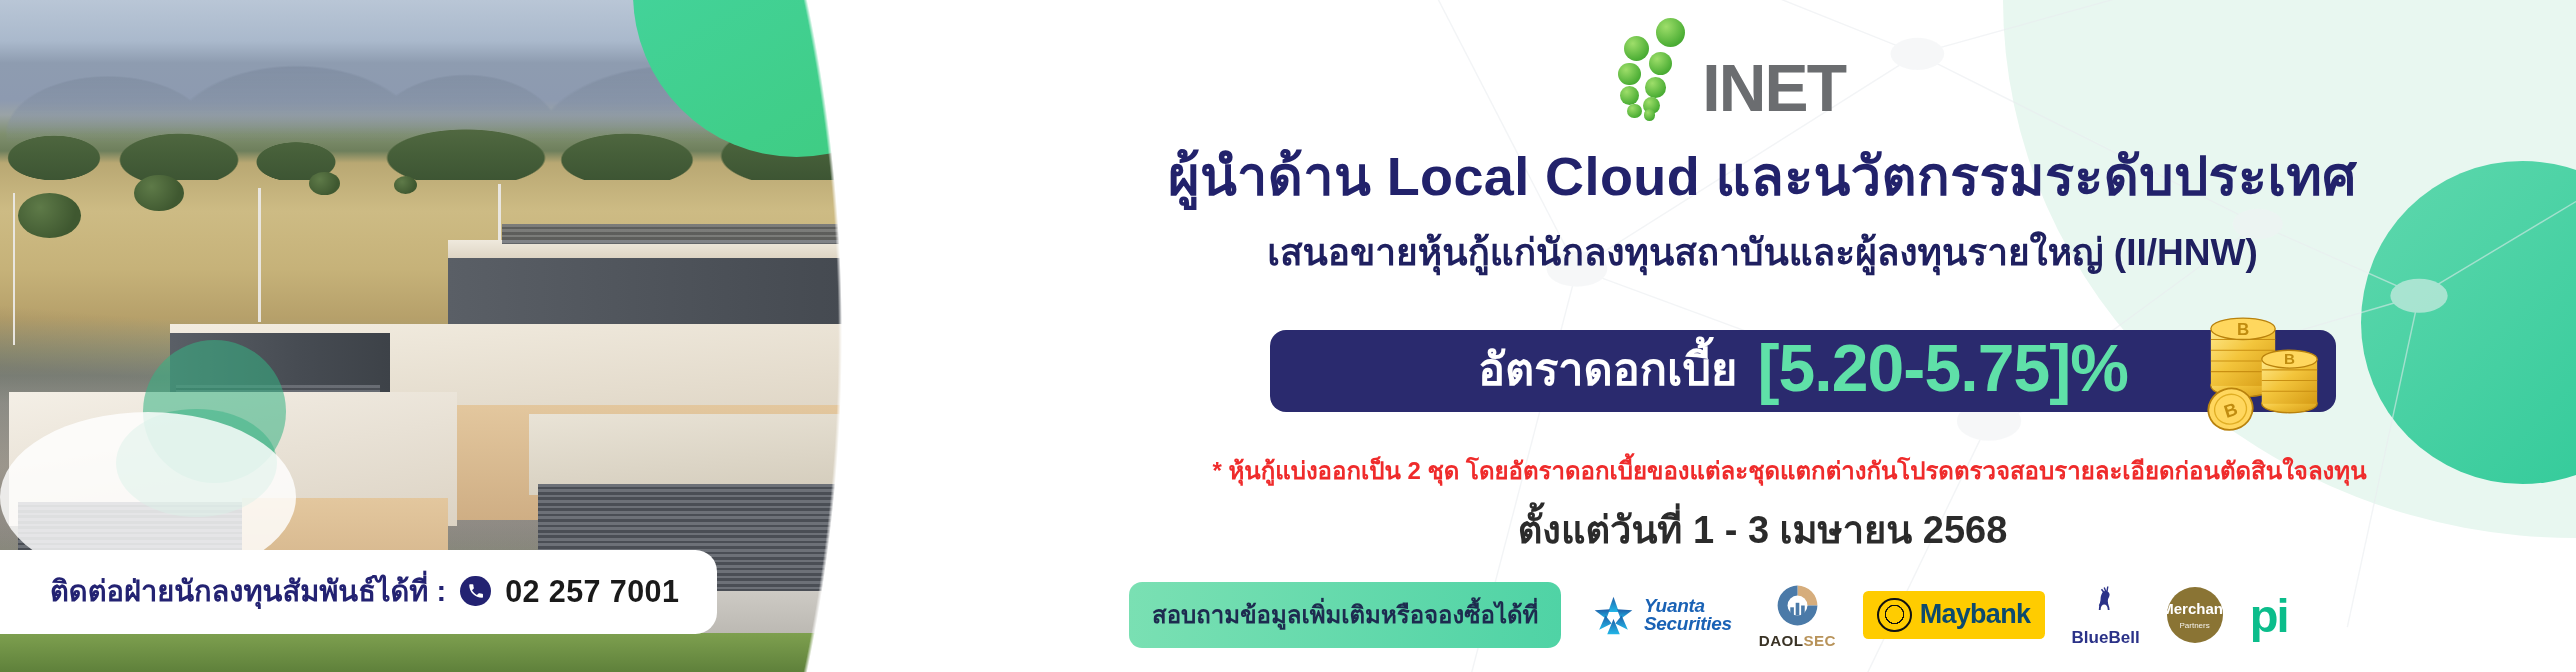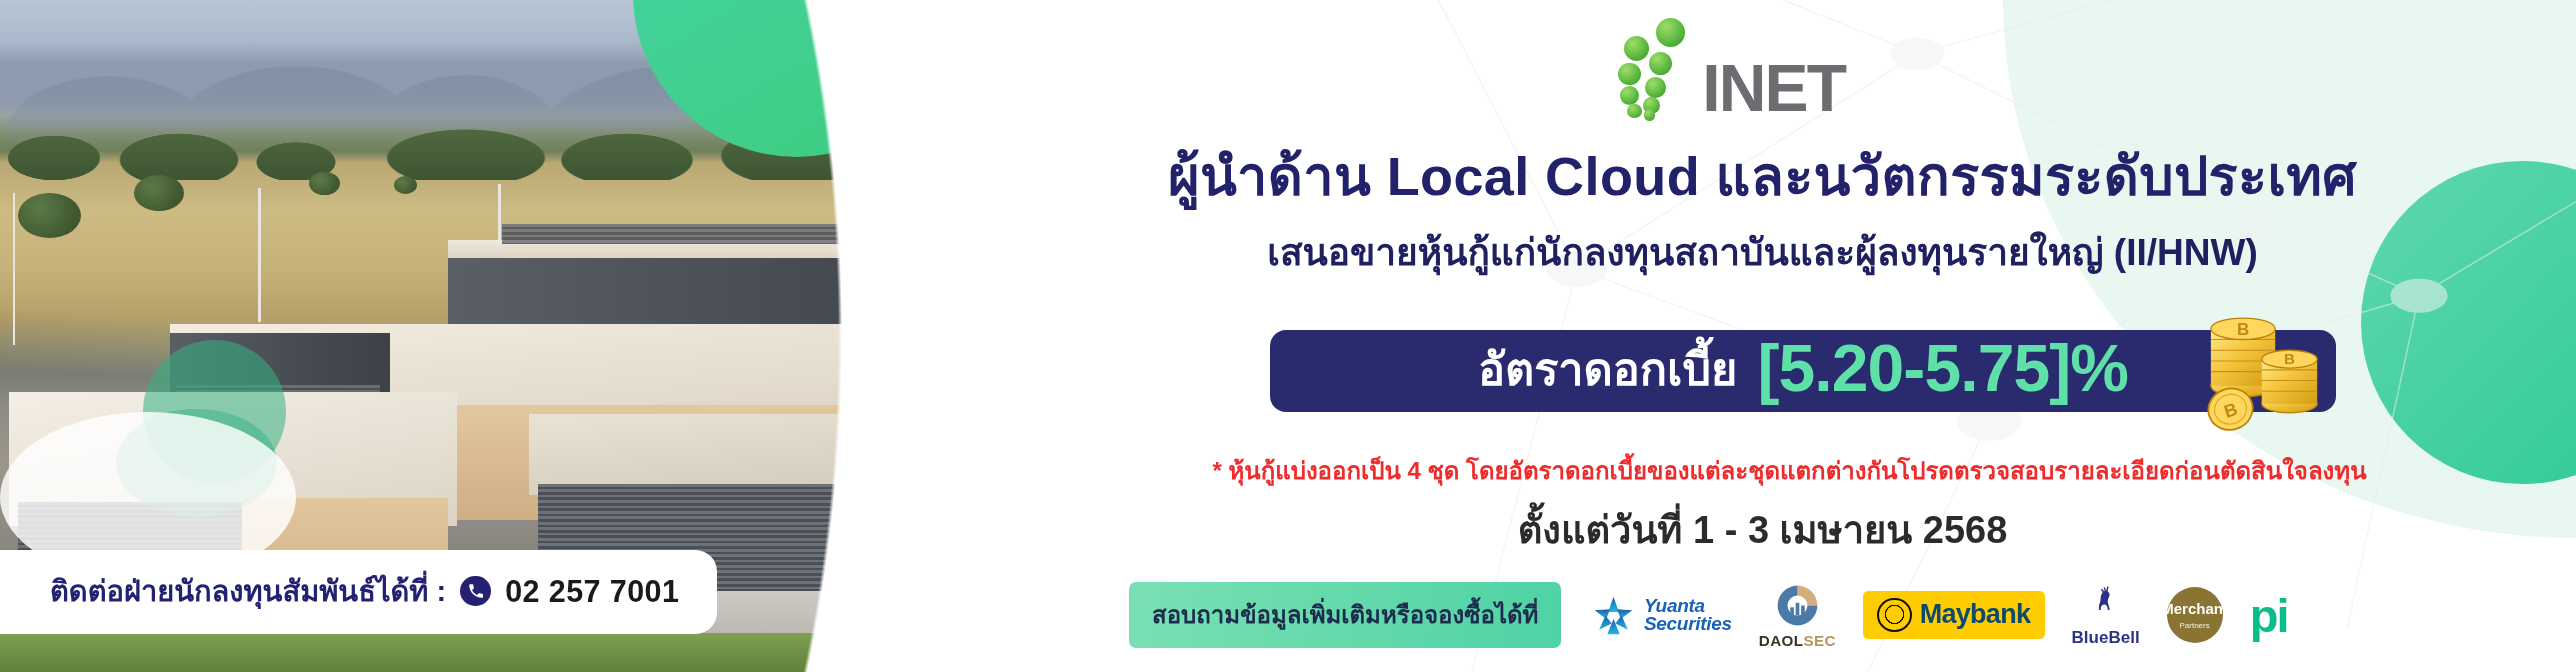--- a/index.html
+++ b/index.html
@@ -185,21 +185,21 @@
     white-space:nowrap;
   }
 
   
   .cta-row{
     position:absolute;left:72px;top:582px;
     display:flex;align-items:center;gap:30.5px;
   }
   .cta-btn{
     background:linear-gradient(95deg,#7ae0b3,#4fd3a5);
-    border-radius:7px;
+    border-radius:13px;
     padding:12.5px 23px 14.3px;
     font-weight:700;font-size:24px;color:#1d2b4f;
     white-space:nowrap;border:none;cursor:pointer;
   }
   .partners{display:flex;align-items:center;gap:27px;}
   .plogo{display:flex;align-items:center;justify-content:center;}
 
   
   .yuanta{display:flex;align-items:center;gap:9px;}
   .yuanta-mark{width:43px;height:43px;position:relative;}
@@ -385,21 +385,21 @@
         </g>
 
         <g transform="rotate(-18 42 124)">
           <ellipse cx="42" cy="124" rx="25" ry="23" fill="#ffd75e" stroke="#b9820d" stroke-width="2"></ellipse>
           <ellipse cx="42" cy="124" rx="18" ry="16.5" fill="none" stroke="#e0ae24" stroke-width="1.5"></ellipse>
           <text x="42" y="132" font-family="'Liberation Sans',sans-serif" font-size="20" font-weight="700" fill="#c08c0f" text-anchor="middle">B</text>
         </g>
       </svg>
     </div>
 
-    <div class="footnote">* หุ้นกู้แบ่งออกเป็น 4 ชุด โดยอัตราดอกเบี้ยของแต่ละชุดแตกต่างกันโปรดตรวจสอบรายละเอียดก่อนตัดสินใจลงทุน</div>
+    <div class="footnote">* หุ้นกู้แบ่งออกเป็น 2 ชุด โดยอัตราดอกเบี้ยของแต่ละชุดแตกต่างกันโปรดตรวจสอบรายละเอียดก่อนตัดสินใจลงทุน</div>
     <div class="dateline">ตั้งแต่วันที่ 1 - 3 เมษายน 2568</div>
 
     <div class="cta-row">
       <button class="cta-btn">สอบถามข้อมูลเพิ่มเติมหรือจองซื้อได้ที่</button>
 
       <div class="partners">
 
         <div class="plogo yuanta">
           <svg class="yuanta-mark" viewBox="0 0 48 48">
             <defs>

